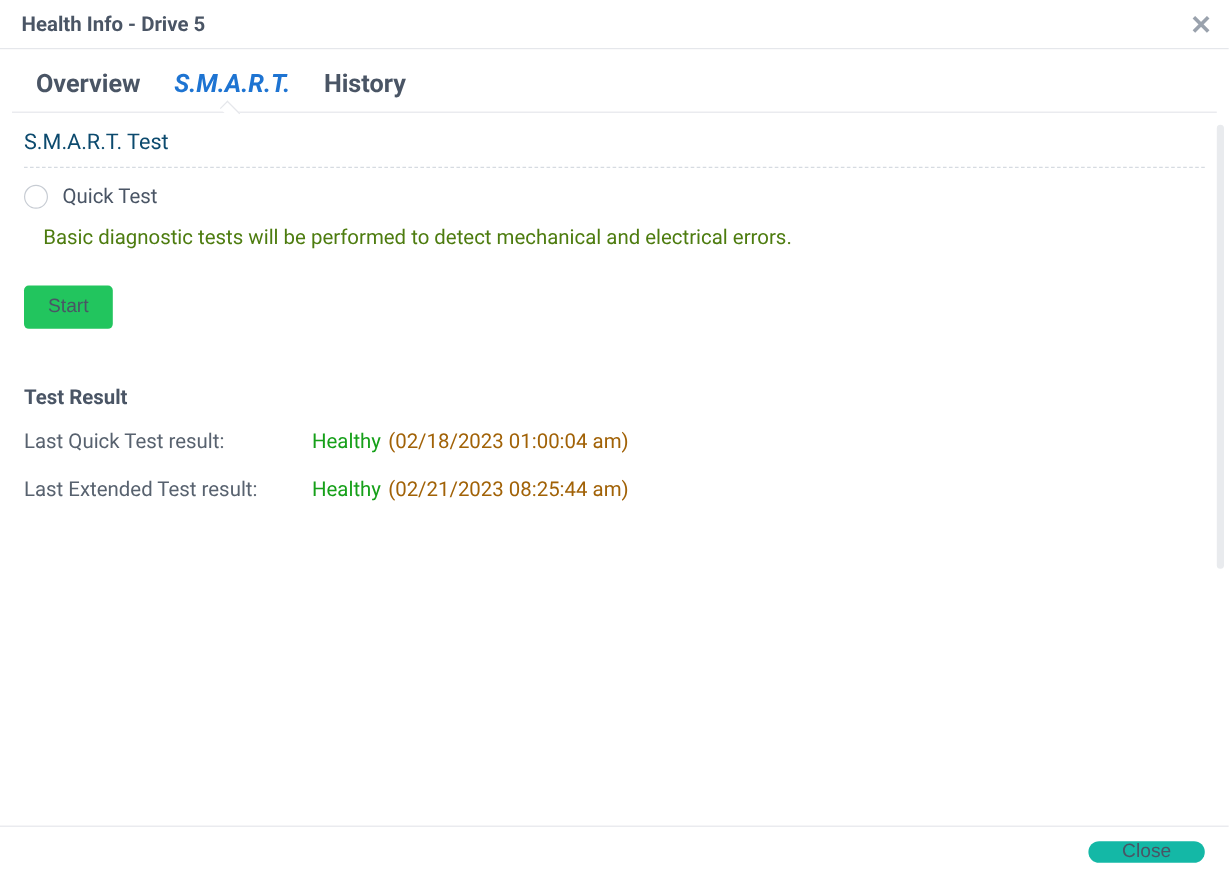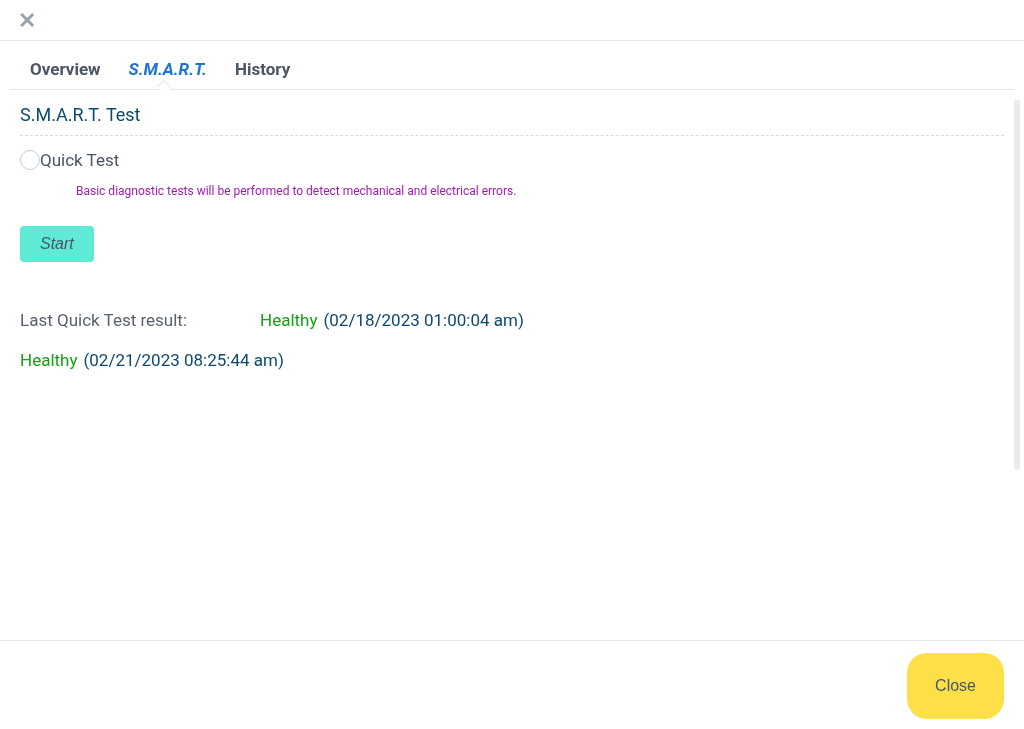--- a/index.html
+++ b/index.html
@@ -36,21 +36,21 @@
     }
     .tabs {
       display: flex;
       gap: 28px;
       padding: 18px 20px 0 20px;
       border-bottom: 1px solid #e5e7eb;
       margin: 0 10px;
       position: relative;
     }
     .tab {
-      font-size: 17px;
+      font-size: 21px;
       font-weight: 700;
       color: #4a5565;
       padding-bottom: 10px;
       cursor: pointer;
       position: relative;
     }
     .tab.active {
       color: #1e74d2;
       font-style: italic;
     }
@@ -88,20 +88,21 @@
     }
     .desc {
       font-size: 17px;
       color: #58626f;
       line-height: 1.55;
       margin-bottom: 18px;
     }
     .radio-row {
       display: flex;
       align-items: center;
+      gap: 12px;
       margin-bottom: 12px;
       margin-top: 8px;
     }
     .radio-outer {
       width: 20px;
       height: 20px;
       border: 1px solid #c7ccd3;
       border-radius: 50%;
       display: flex;
       align-items: center;
@@ -118,37 +119,36 @@
       border-radius: 50%;
       background: #0a6cf1;
       display: none;
     }
     .radio-outer.selected .radio-dot { display: block; }
     .radio-label {
       font-size: 17px;
       color: #4a5565;
     }
     .radio-desc {
-      font-size: 12px;
-      color: #a21caf;
-      margin-left: 56px;
+      font-size: 17px;
+      color: #4d7c0f;
+      margin-left: 16px;
       margin-bottom: 22px;
       line-height: 1.5;
     }
     .start-btn {
-      background: #5eead4;
+      background: #22c55e;
       border: none;
       padding: 9px 20px;
       font-size: 16px;
       color: #4a5565;
       border-radius: 4px;
       cursor: pointer;
       margin-top: 4px;
       margin-bottom: 48px;
-      font-style: italic;
     }
     .sub-head {
       font-size: 17px;
       font-weight: 700;
       color: #4a5565;
       margin-bottom: 16px;
     }
     .result-row {
       display: flex;
       align-items: flex-start;
@@ -156,53 +156,54 @@
       margin-bottom: 20px;
     }
     .result-label {
       min-width: 240px;
       color: #58626f;
     }
     .healthy {
       color: #16a019;
     }
     .timestamp {
-      color: #0c4a6e;
+      color: #a16207;
       margin-left: 6px;
     }
     .scrollbar-track {
       position: absolute;
       top: 10px;
       right: 4px;
       width: 6px;
       height: 370px;
       background: #e9ebee;
       border-radius: 3px;
     }
     .footer {
       border-top: 1px solid #e5e7eb;
       padding: 12px 20px 10px;
       display: flex;
       justify-content: flex-end;
       background: #fff;
     }
     .close-btn {
-      background: #fde047;
+      background: #14b8a6;
       border: none;
-      padding: 24px 28px;
+      padding: 0 28px;
       font-size: 16px;
       color: #4a5565;
       border-radius: 20px;
       cursor: pointer;
     }
   </style>
 </head>
 <body>
 
 <div class="header">
+  <div class="header-title">Health Info - Drive 5</div>
   <button class="close-x">✕</button>
 </div>
 
 <div class="tabs">
   <div class="tab">Overview</div>
   <div class="tab active">S.M.A.R.T.</div>
   <div class="tab">History</div>
 </div>
 
 <div class="content-wrap">
@@ -213,28 +214,30 @@
 
     <div class="radio-row">
       <div class="radio-outer"></div>
       <div class="radio-label">Quick Test</div>
     </div>
     <div class="radio-desc">Basic diagnostic tests will be performed to detect mechanical and electrical errors.</div>
 
 
     <button class="start-btn">Start</button>
 
+    <div class="sub-head">Test Result</div>
 
     <div class="result-row">
       <span class="result-label">Last Quick Test result:</span>
       <span class="healthy">Healthy</span>
       <span class="timestamp">(02/18/2023 01:00:04 am)</span>
     </div>
 
     <div class="result-row">
+      <span class="result-label">Last Extended Test result:</span>
       <span class="healthy">Healthy</span>
       <span class="timestamp">(02/21/2023 08:25:44 am)</span>
     </div>
 
     <div style="height:28px"></div>
 
 
     <div style="height:60px"></div>
   </div>
   <div class="scrollbar-track"></div>

